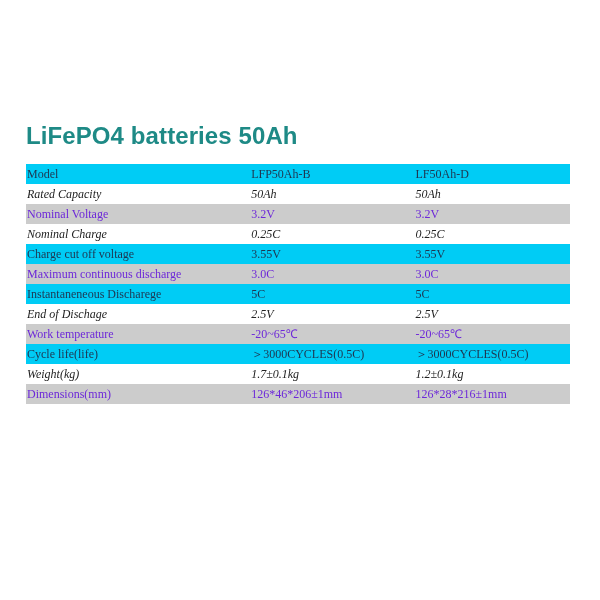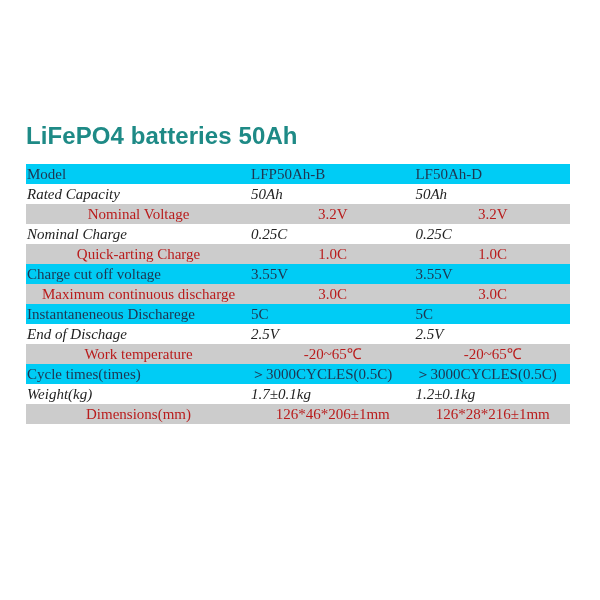--- a/index.html
+++ b/index.html
@@ -25,35 +25,35 @@
       letter-spacing: 0.1px;
       white-space: nowrap;
     }
     .spec-table {
       position: absolute;
       left: 26px;
       top: 164px;
       width: 544px;
       border-collapse: collapse;
       font-family: "Liberation Serif", serif;
-      font-size: 15px;
+      font-size: 12px;
       color: #222222;
     }
     .spec-table td {
       height: 20px;
       padding: 0 0 0 1px;
       line-height: 20px;
       white-space: nowrap;
       vertical-align: middle;
     }
     .spec-table td.c0 { width: 224px; }
     .spec-table td.c1 { width: 164px; }
     .spec-table td.c2 { width: 155px; }
     .row-blue td { background: #00ccf5; color: #1f3550; }
-    .row-gray td { background: #cccccc; color: #b91c1c; text-align: center; }
+    .row-gray td { background: #cccccc; color: #6d28d9; }
     .row-white td { background: #ffffff; color: #222222; font-style: italic; }
   </style>
 </head>
 <body>
 
 <h1 class="title">LiFePO4 batteries 50Ah</h1>
 
 <table class="spec-table">
   <tbody>
     <tr class="row-blue">
@@ -69,25 +69,20 @@
     <tr class="row-gray">
       <td class="c0">Nominal Voltage</td>
       <td class="c1">3.2V</td>
       <td class="c2">3.2V</td>
     </tr>
     <tr class="row-white">
       <td class="c0">Nominal Charge</td>
       <td class="c1">0.25C</td>
       <td class="c2">0.25C</td>
     </tr>
-    <tr class="row-gray">
-      <td class="c0">Quick-arting Charge</td>
-      <td class="c1">1.0C</td>
-      <td class="c2">1.0C</td>
-    </tr>
     <tr class="row-blue">
       <td class="c0">Charge cut off voltage</td>
       <td class="c1">3.55V</td>
       <td class="c2">3.55V</td>
     </tr>
     <tr class="row-gray">
       <td class="c0">Maximum continuous discharge</td>
       <td class="c1">3.0C</td>
       <td class="c2">3.0C</td>
     </tr>
@@ -100,21 +95,21 @@
       <td class="c0">End of Dischage</td>
       <td class="c1">2.5V</td>
       <td class="c2">2.5V</td>
     </tr>
     <tr class="row-gray">
       <td class="c0">Work temperature</td>
       <td class="c1">-20~65℃</td>
       <td class="c2">-20~65℃</td>
     </tr>
     <tr class="row-blue">
-      <td class="c0">Cycle times(times)</td>
+      <td class="c0">Cycle life(life)</td>
       <td class="c1">＞3000CYCLES(0.5C)</td>
       <td class="c2">＞3000CYCLES(0.5C)</td>
     </tr>
     <tr class="row-white">
       <td class="c0">Weight(kg)</td>
       <td class="c1">1.7±0.1kg</td>
       <td class="c2">1.2±0.1kg</td>
     </tr>
     <tr class="row-gray">
       <td class="c0">Dimensions(mm)</td>

